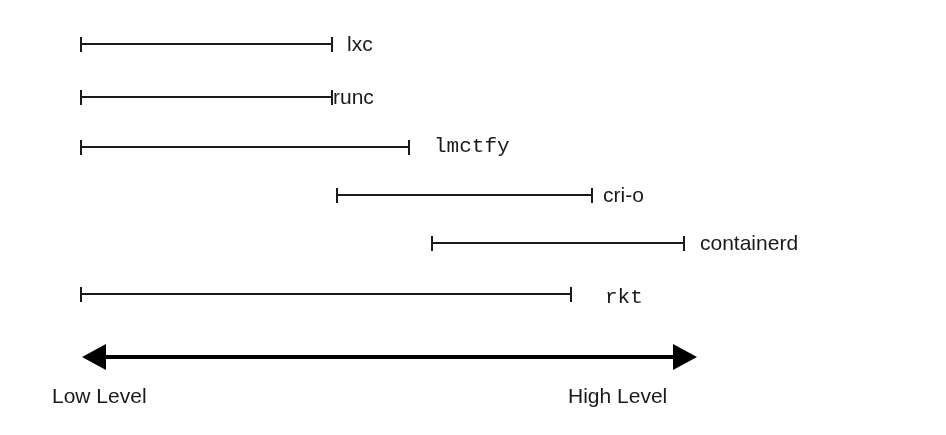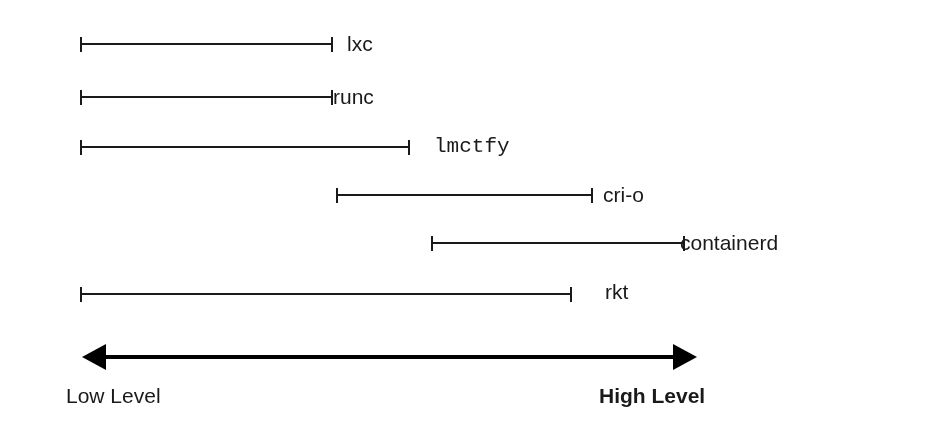--- a/index.html
+++ b/index.html
@@ -99,31 +99,31 @@
       <div class="range-row">
         <div class="range-bar" style="left: 336px; top: 194px; width: 257px;"></div>
         <div class="range-cap" style="left: 336px; top: 187.5px;"></div>
         <div class="range-cap" style="left: 591px; top: 187.5px;"></div>
         <div class="range-label" style="left: 603px; top: 184px;">cri-o</div>
       </div>
       <div class="range-row">
         <div class="range-bar" style="left: 431px; top: 242px; width: 254px;"></div>
         <div class="range-cap" style="left: 431px; top: 235.5px;"></div>
         <div class="range-cap" style="left: 683px; top: 235.5px;"></div>
-        <div class="range-label" style="left: 680px; top: 232px;">containerd</div>
+        <div class="range-label" style="left: 700px; top: 232px;">containerd</div>
       </div>
       <div class="range-row">
         <div class="range-bar" style="left: 80px; top: 293px; width: 492px;"></div>
         <div class="range-cap" style="left: 80px; top: 286.5px;"></div>
         <div class="range-cap" style="left: 570px; top: 286.5px;"></div>
-        <div class="range-label" style="left: 605px; top: 281px;">rkt</div>
+        <div class="range-label" style="left: 605px; top: 287px; font-family: Liberation Mono, monospace;">rkt</div>
       </div>
     </div>
 
   <div id="axis">
     <div class="axis-arrowhead left" id="arrow-left" style="left: 82px; top: 344px;"></div>
     <div class="axis-line" id="axis-line" style="left: 104px; top: 355px; width: 571px;"></div>
     <div class="axis-arrowhead right" id="arrow-right" style="left: 673px; top: 344px;"></div>
-    <div class="axis-label" id="axis-label-low" style="left: 66px; top: 385px;">Low Level</div>
-    <div class="axis-label" id="axis-label-high" style="left: 599px; top: 385px; font-weight: bold;">High Level</div>
+    <div class="axis-label" id="axis-label-low" style="left: 52px; top: 385px;">Low Level</div>
+    <div class="axis-label" id="axis-label-high" style="left: 568px; top: 385px;">High Level</div>
   </div>
 
 </div>
 
 </body></html>

